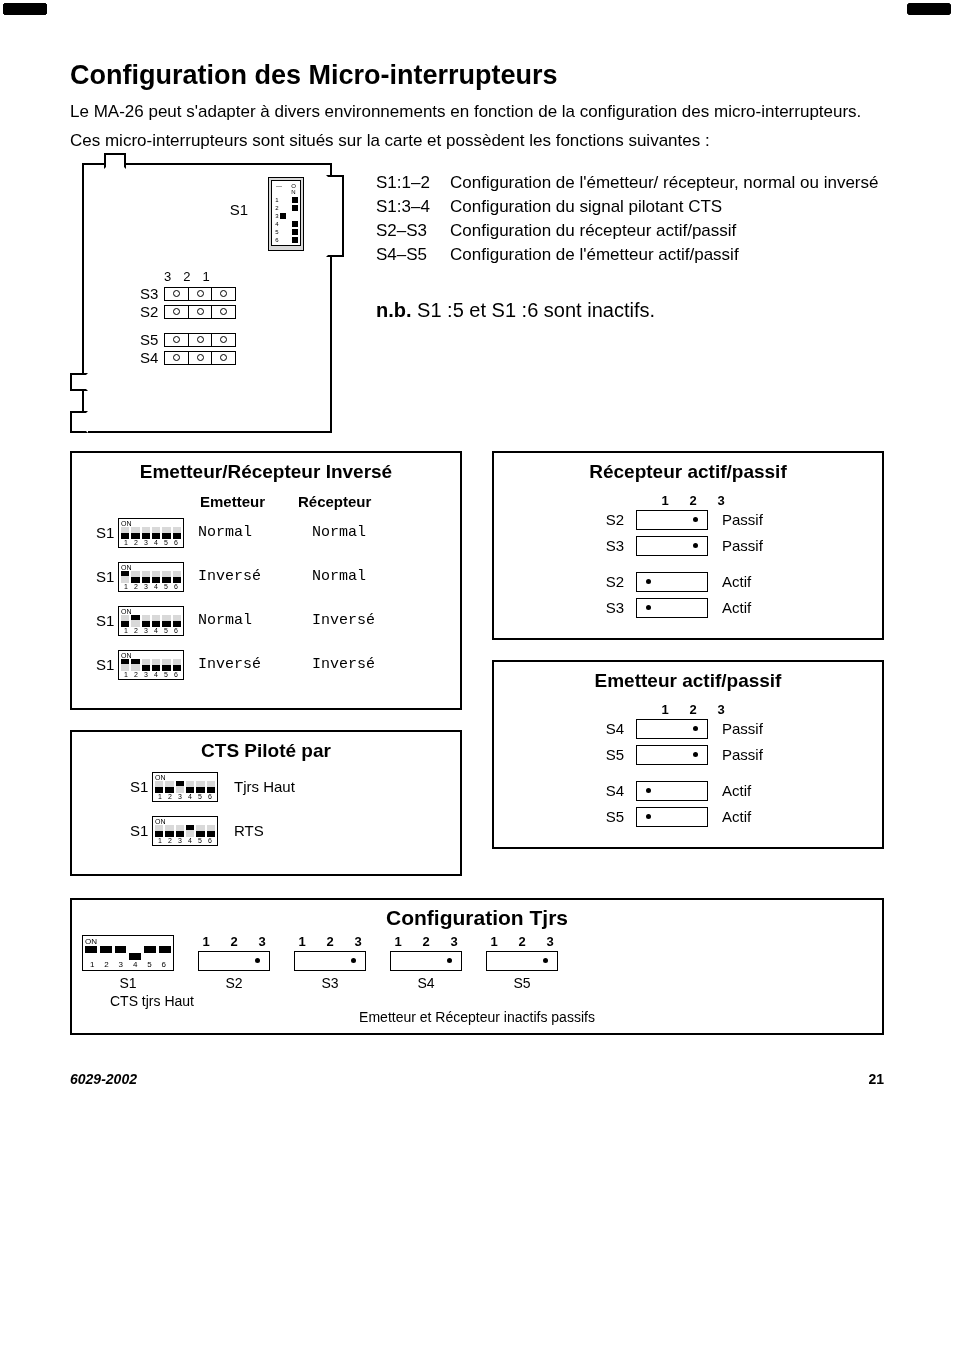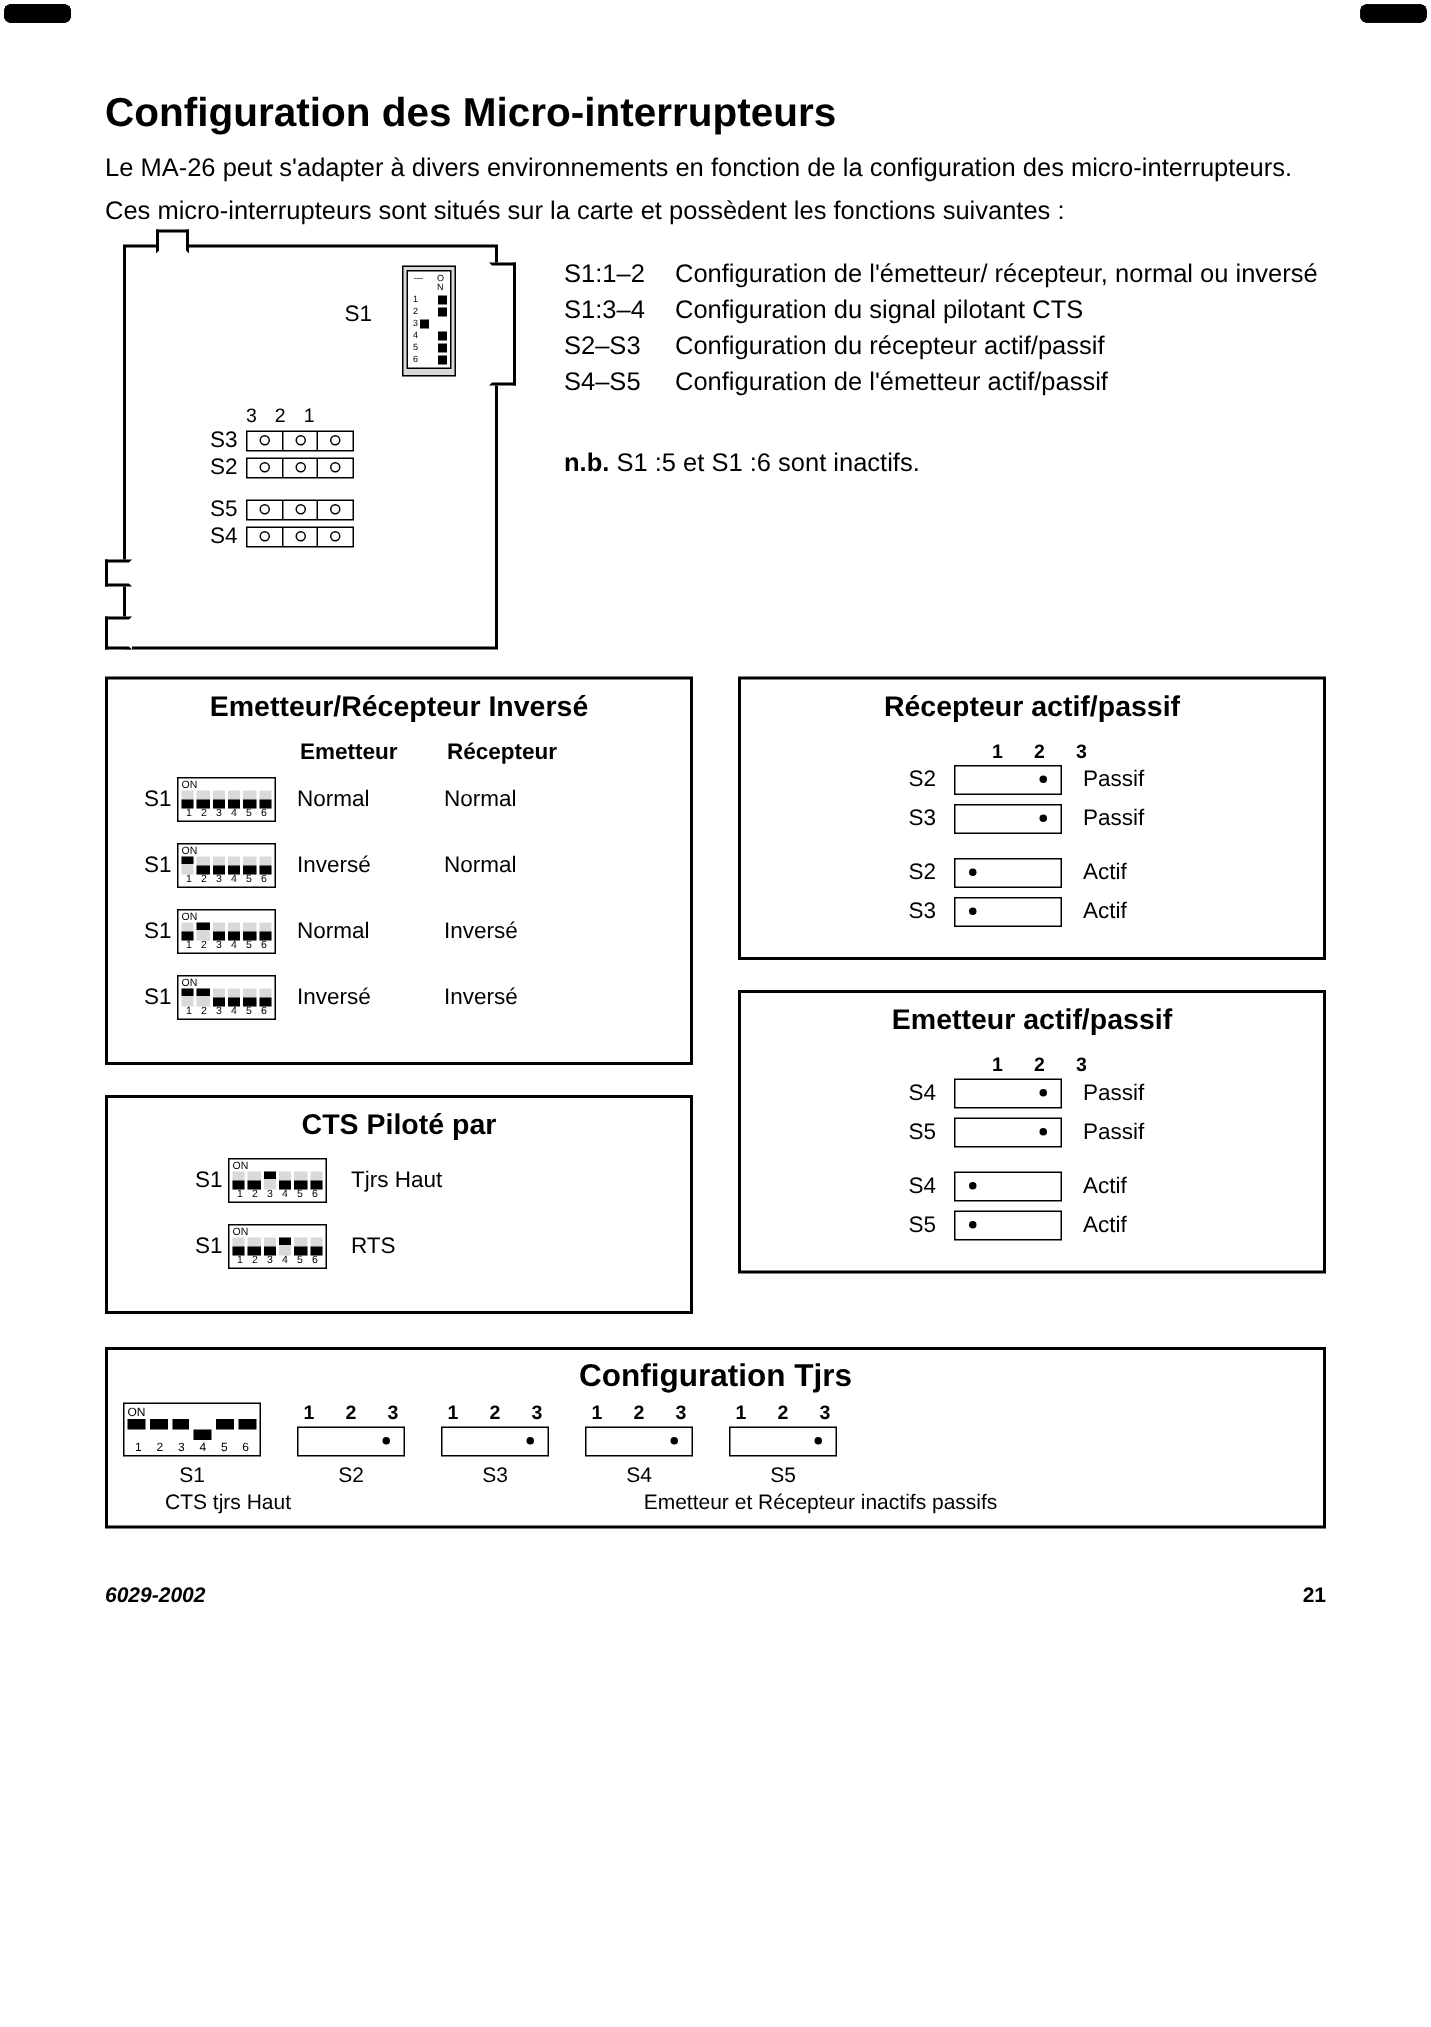--- a/index.html
+++ b/index.html
@@ -118,21 +118,21 @@
   .jumper-name{ position:absolute; font-size:15px; left:56px; }
   
   .map-list {
     flex: 1;
     padding-left: 26px;
     padding-top: 10px;
   }
   .map-row { display:flex; font-size:17px; margin-bottom:4px; }
   .map-key { width:74px; flex-shrink:0; }
   .map-val { flex:1; }
-  .nb { font-size:17px; margin-top: 34px; }
+  .nb { font-size:20px; margin-top: 34px; }
   .nb b{font-weight:bold;}
 
   .boxes-area {
     display:flex;
     gap:30px;
     margin-top: 6px;
   }
   .left-col, .right-col { flex:1; display:flex; flex-direction:column; gap:20px; }
 
   .box {
@@ -151,21 +151,21 @@
     gap: 12px;
     margin-bottom: 8px;
   }
   .er-headers span{ width:86px; text-align:left;}
   .er-row{
     display:flex; align-items:center; font-size:15px;
     margin-bottom: 14px;
     padding-left: 14px;
   }
   .er-row .lbl{ width:22px; }
-  .er-row .vals{ display:flex; gap:12px; margin-left:14px;}
+  .er-row .vals{ display:flex; gap:28px; margin-left:14px;font-family:Liberation Mono, monospace;}
   .er-row .vals span{ width:86px; }
   .dip6{
     width:66px; height:30px; border:1px solid #000;
     display:flex; flex-direction:column;
     font-size:6px;
     padding:1px 2px;
     box-sizing:border-box;
   }
   .dip6 .top{font-size:7px; text-align:left; line-height:7px; height:7px;}
   .dip6 .slots{ display:flex; flex:1; gap:2px; }
@@ -232,20 +232,21 @@
     font-size:14px;
   }
   .factory-col .caption{ margin-top:4px;}
   .factory-nums{
     display:flex; font-size:13px; font-weight:bold; gap:14px; margin-bottom:2px;
   }
   .factory-nums span{width:14px; text-align:center;}
   .factory-foot{
     display:flex; font-size:14px;
     margin-top: 2px;
+    flex-direction: column;
   }
   .factory-foot .l{ width:140px; text-align:center;}
   .factory-foot .r{ flex:1; text-align:center;}
 
   .dip6-lg{
     width:92px; height:36px; border:1px solid #000;
     display:flex; flex-direction:column;
     padding:1px 2px; box-sizing:border-box;
   }
   .dip6-lg .top{font-size:8px; height:9px;}

